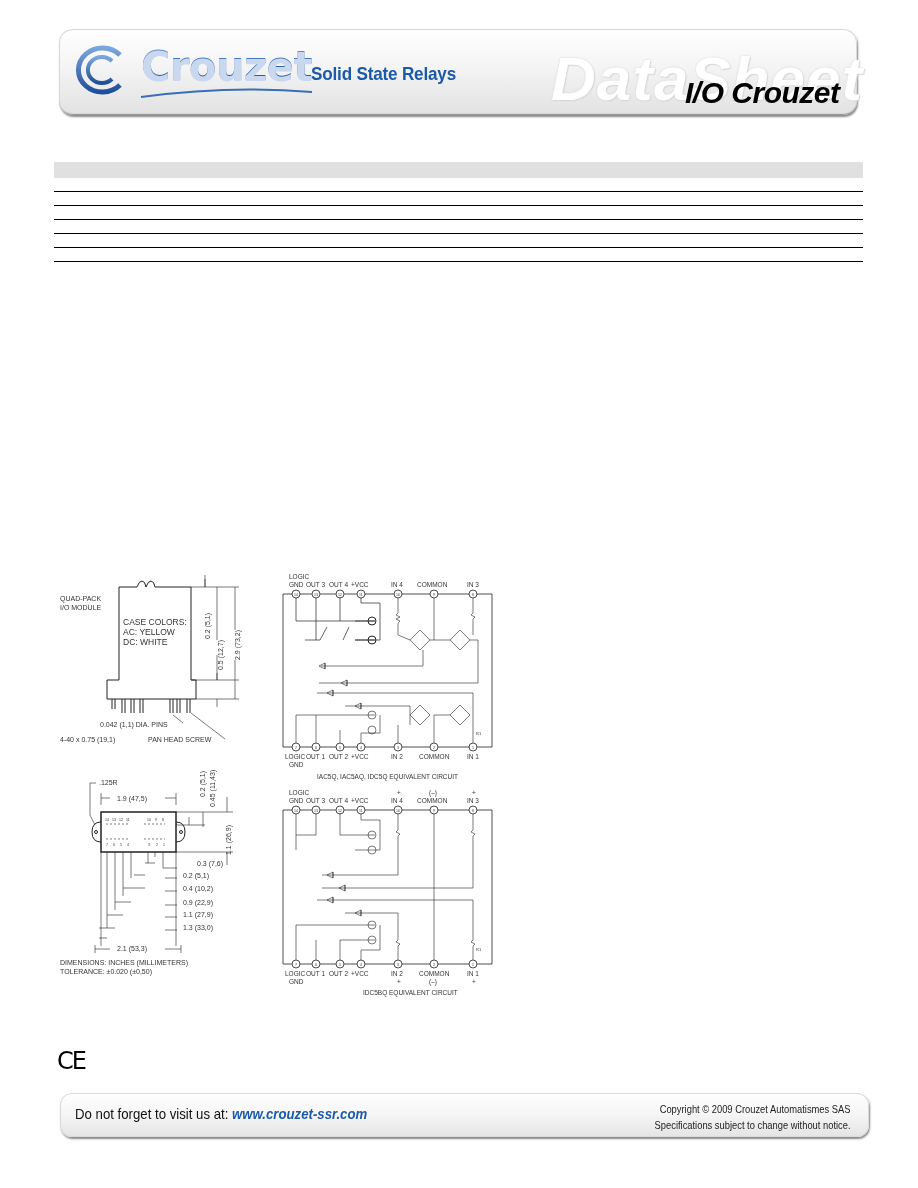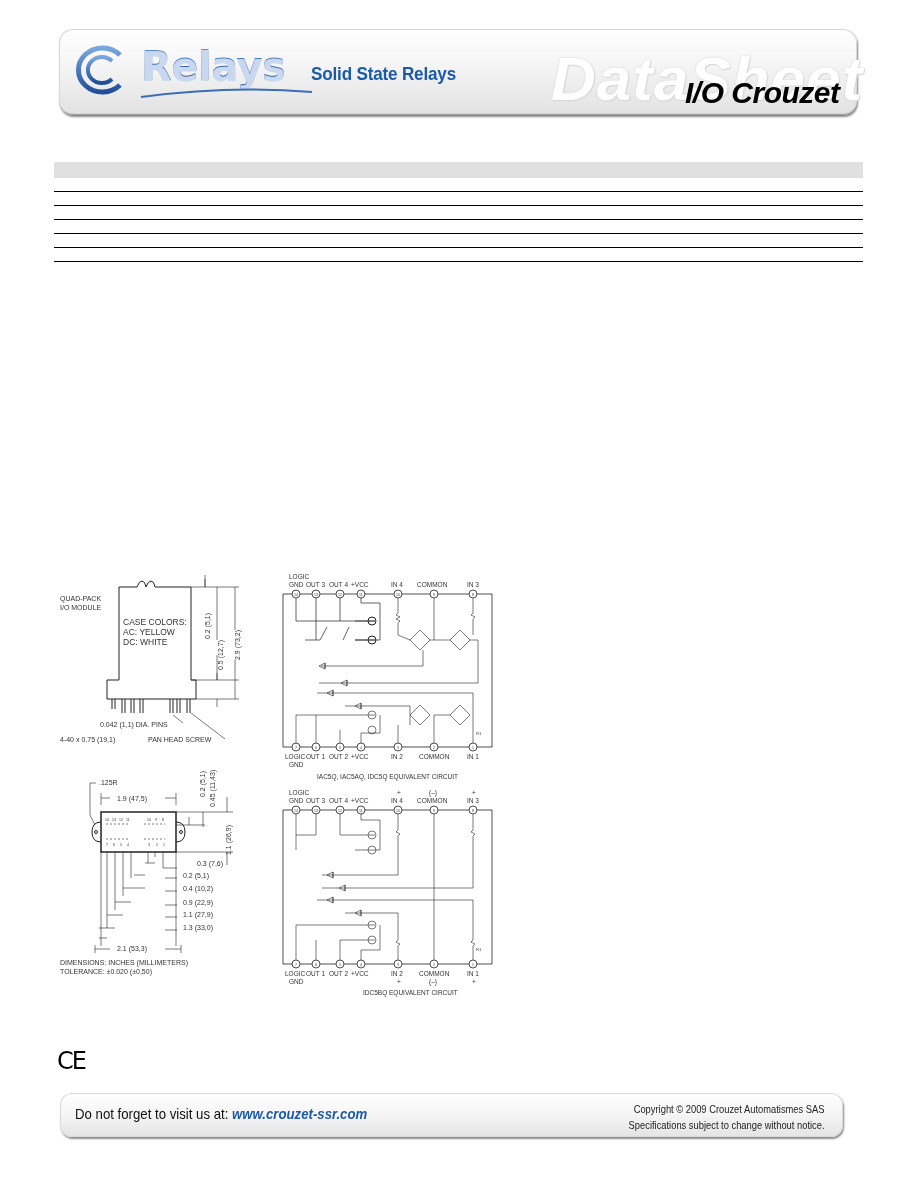--- a/index.html
+++ b/index.html
@@ -37,20 +37,21 @@
 
   
   #ce-mark { left:57px; top:1047px; font-size:24px; font-weight:normal; letter-spacing:-2px; font-family:"DejaVu Sans", sans-serif; }
 
   
   #footer {
     left:60px; top:1093px; width:783px; height:44px;
     border-radius:12px;
     background:linear-gradient(180deg,#ffffff 0%,#f5f5f5 50%,#e4e4e4 100%);
     box-shadow: 1px 2px 2px #8a8a8a, inset 0 0 0 1px #dadada;
+    padding-left: 26px;
   }
   #visit-text { left:15px; top:12px; font-size:15px; color:#111; transform:scaleX(0.88); transform-origin:left; white-space:nowrap; }
   #visit-link { color:#1b5aa8; font-weight:bold; font-style:italic; }
   #copyright { right:18px; top:8px; font-size:11px; color:#222; text-align:right; line-height:16px; transform:scaleX(0.85); transform-origin:right; white-space:nowrap; }
 </style>
 </head>
 <body>
 
 <div id="header" class="abs">
   <svg id="logo-mark" class="abs" viewBox="0 0 60 58">
@@ -58,21 +59,21 @@
       <linearGradient id="lg1" x1="0" y1="0" x2="0" y2="1">
         <stop offset="0" stop-color="#7aa6dd"></stop>
           <stop offset="1" stop-color="#1f4f99"></stop>
       </linearGradient>
     </defs>
     <path d="M48 14 A24 22 0 1 0 48 44" fill="none" stroke="url(#lg1)" stroke-width="5"></path>
     <path d="M40 20 A14 13 0 1 0 40 38" fill="none" stroke="url(#lg1)" stroke-width="4"></path>
     <path d="M4 27 H34" stroke="url(#lg1)" stroke-width="3.5"></path>
     <path d="M6 34 H34" stroke="url(#lg1)" stroke-width="3"></path>
   </svg>
-  <div id="brand" class="abs">Relays</div>
+  <div id="brand" class="abs">Crouzet</div>
   <svg id="brand-swoosh" class="abs" viewBox="0 0 175 12">
     <path d="M2 10 Q90 -2 173 5" fill="none" stroke="#3a6fb8" stroke-width="2"></path>
   </svg>
   <div id="product-line" class="abs">Solid State Relays</div>
   <div id="watermark" class="abs">DataSheet</div>
   <div id="doc-title" class="abs">I/O Crouzet</div>
 </div>
 
 <div id="spec-table" class="abs">
   <div class="tbl-head"></div>

